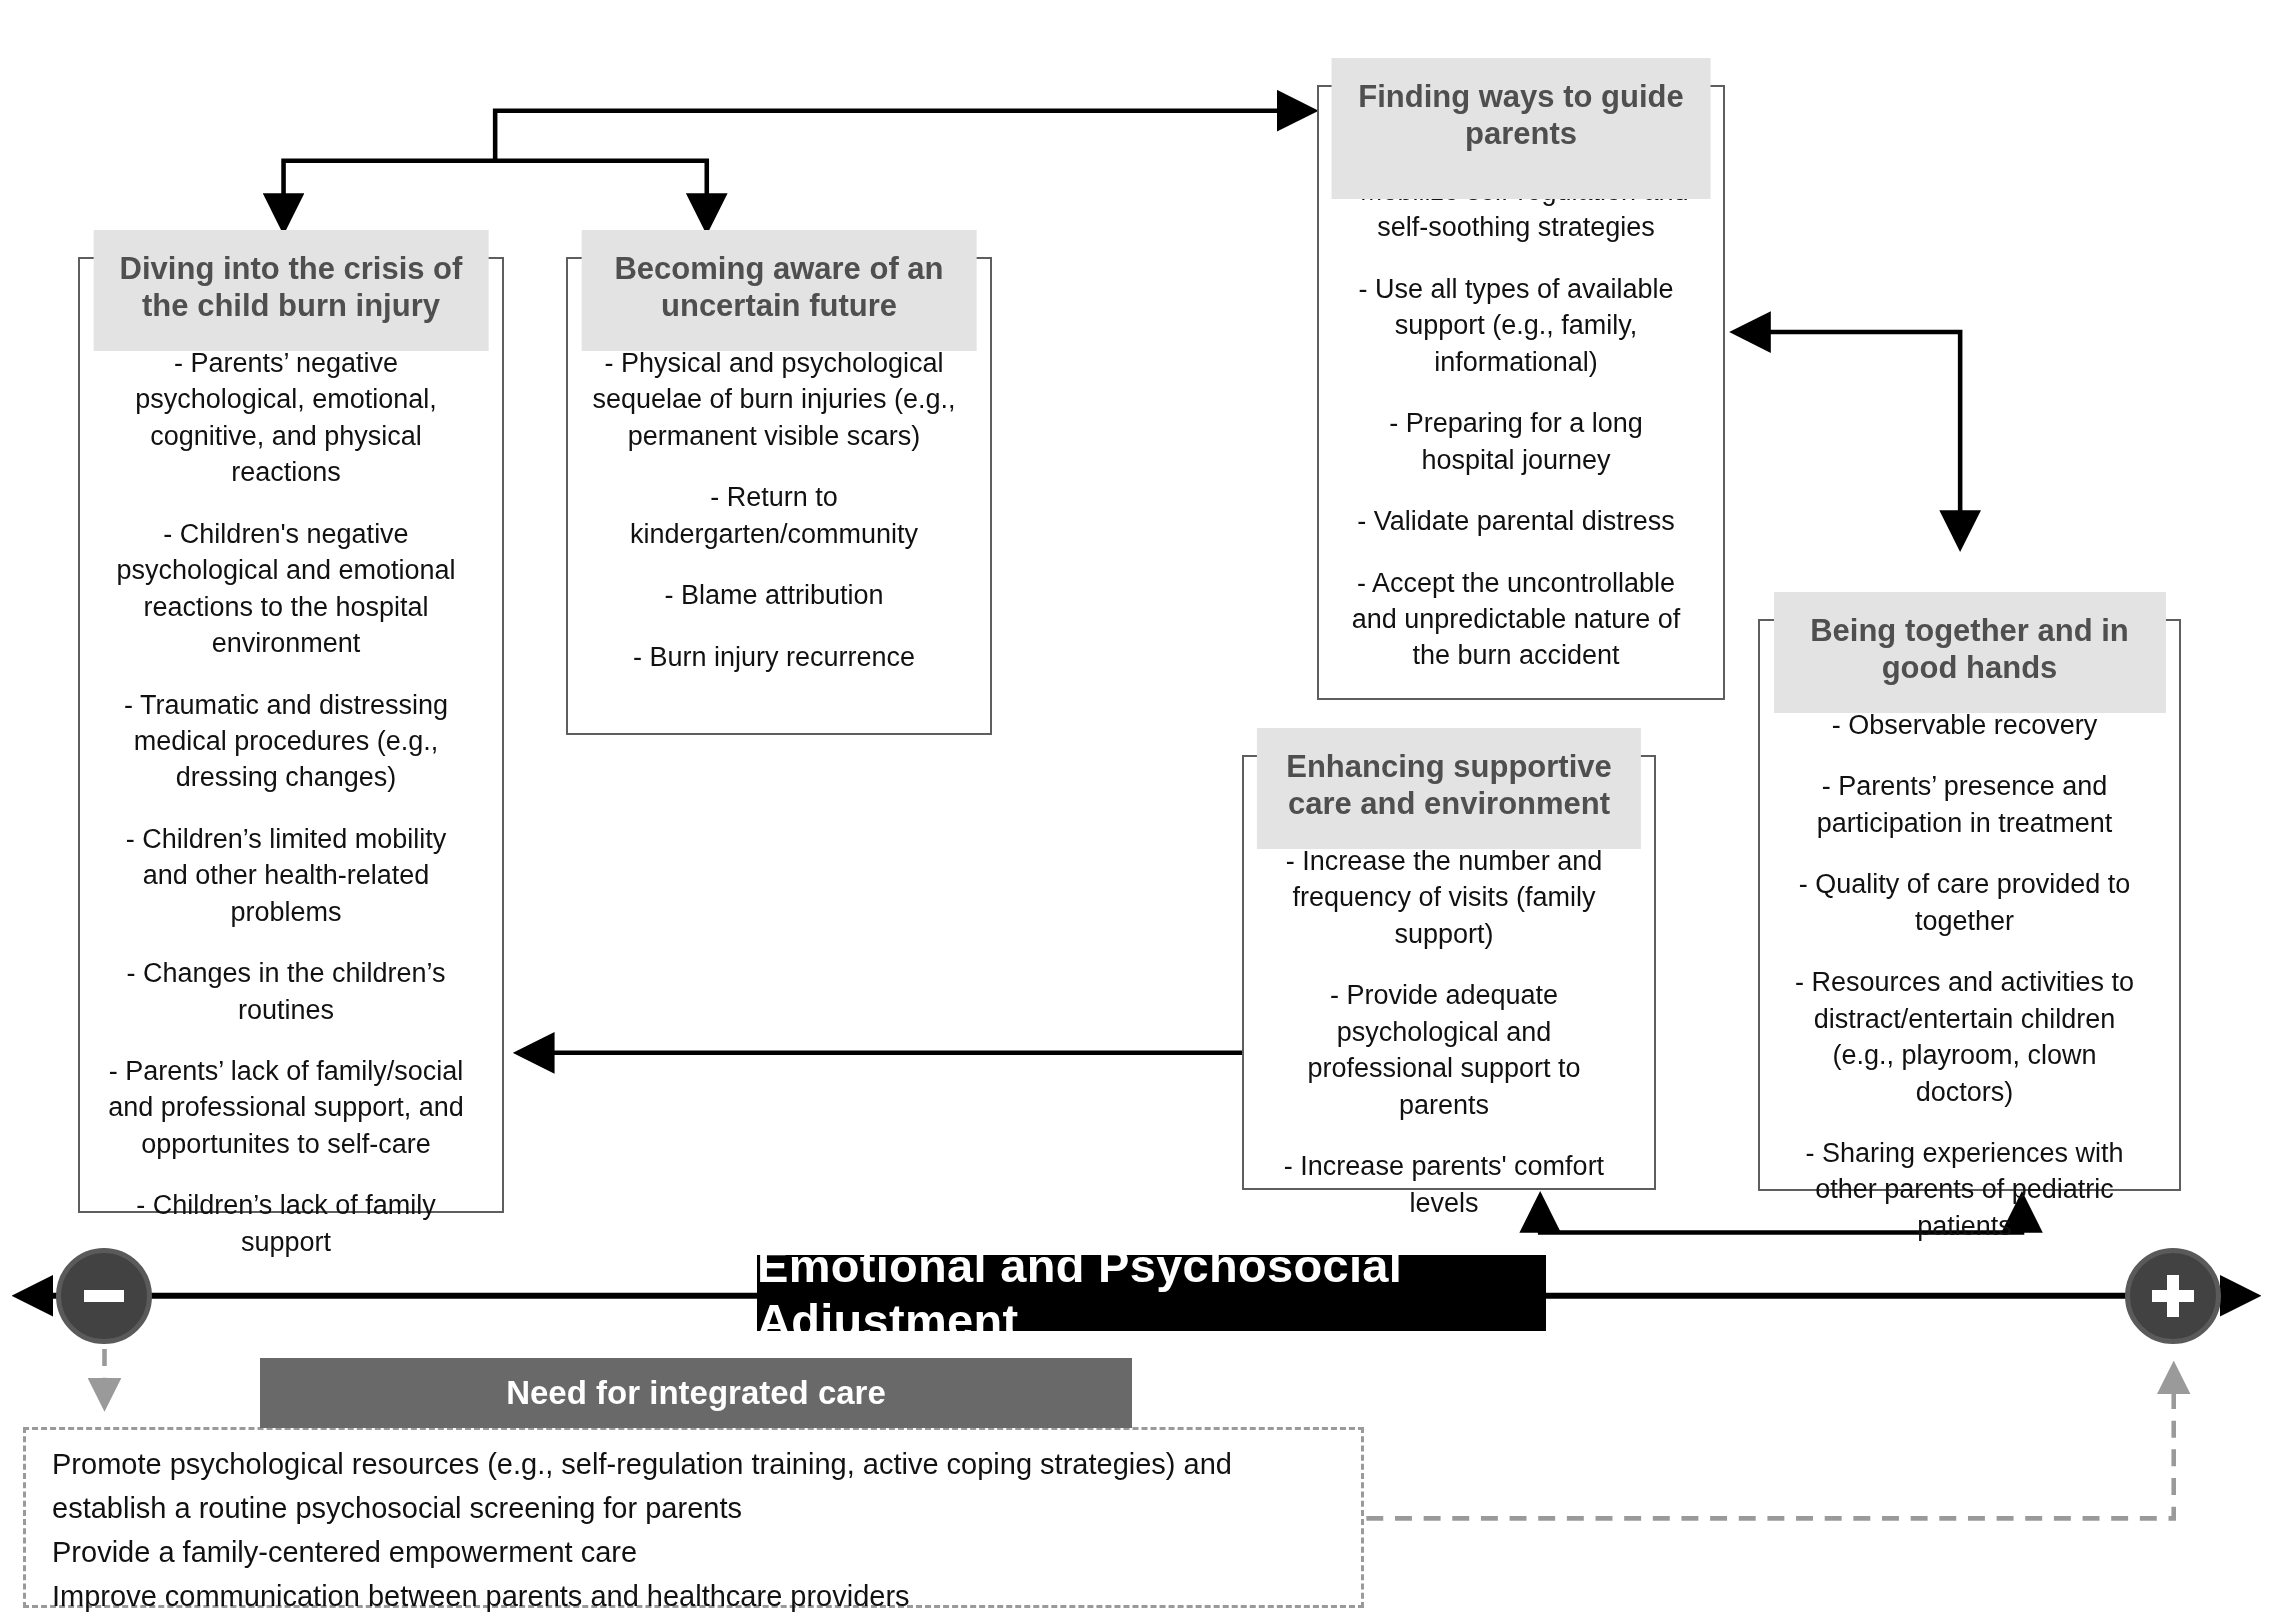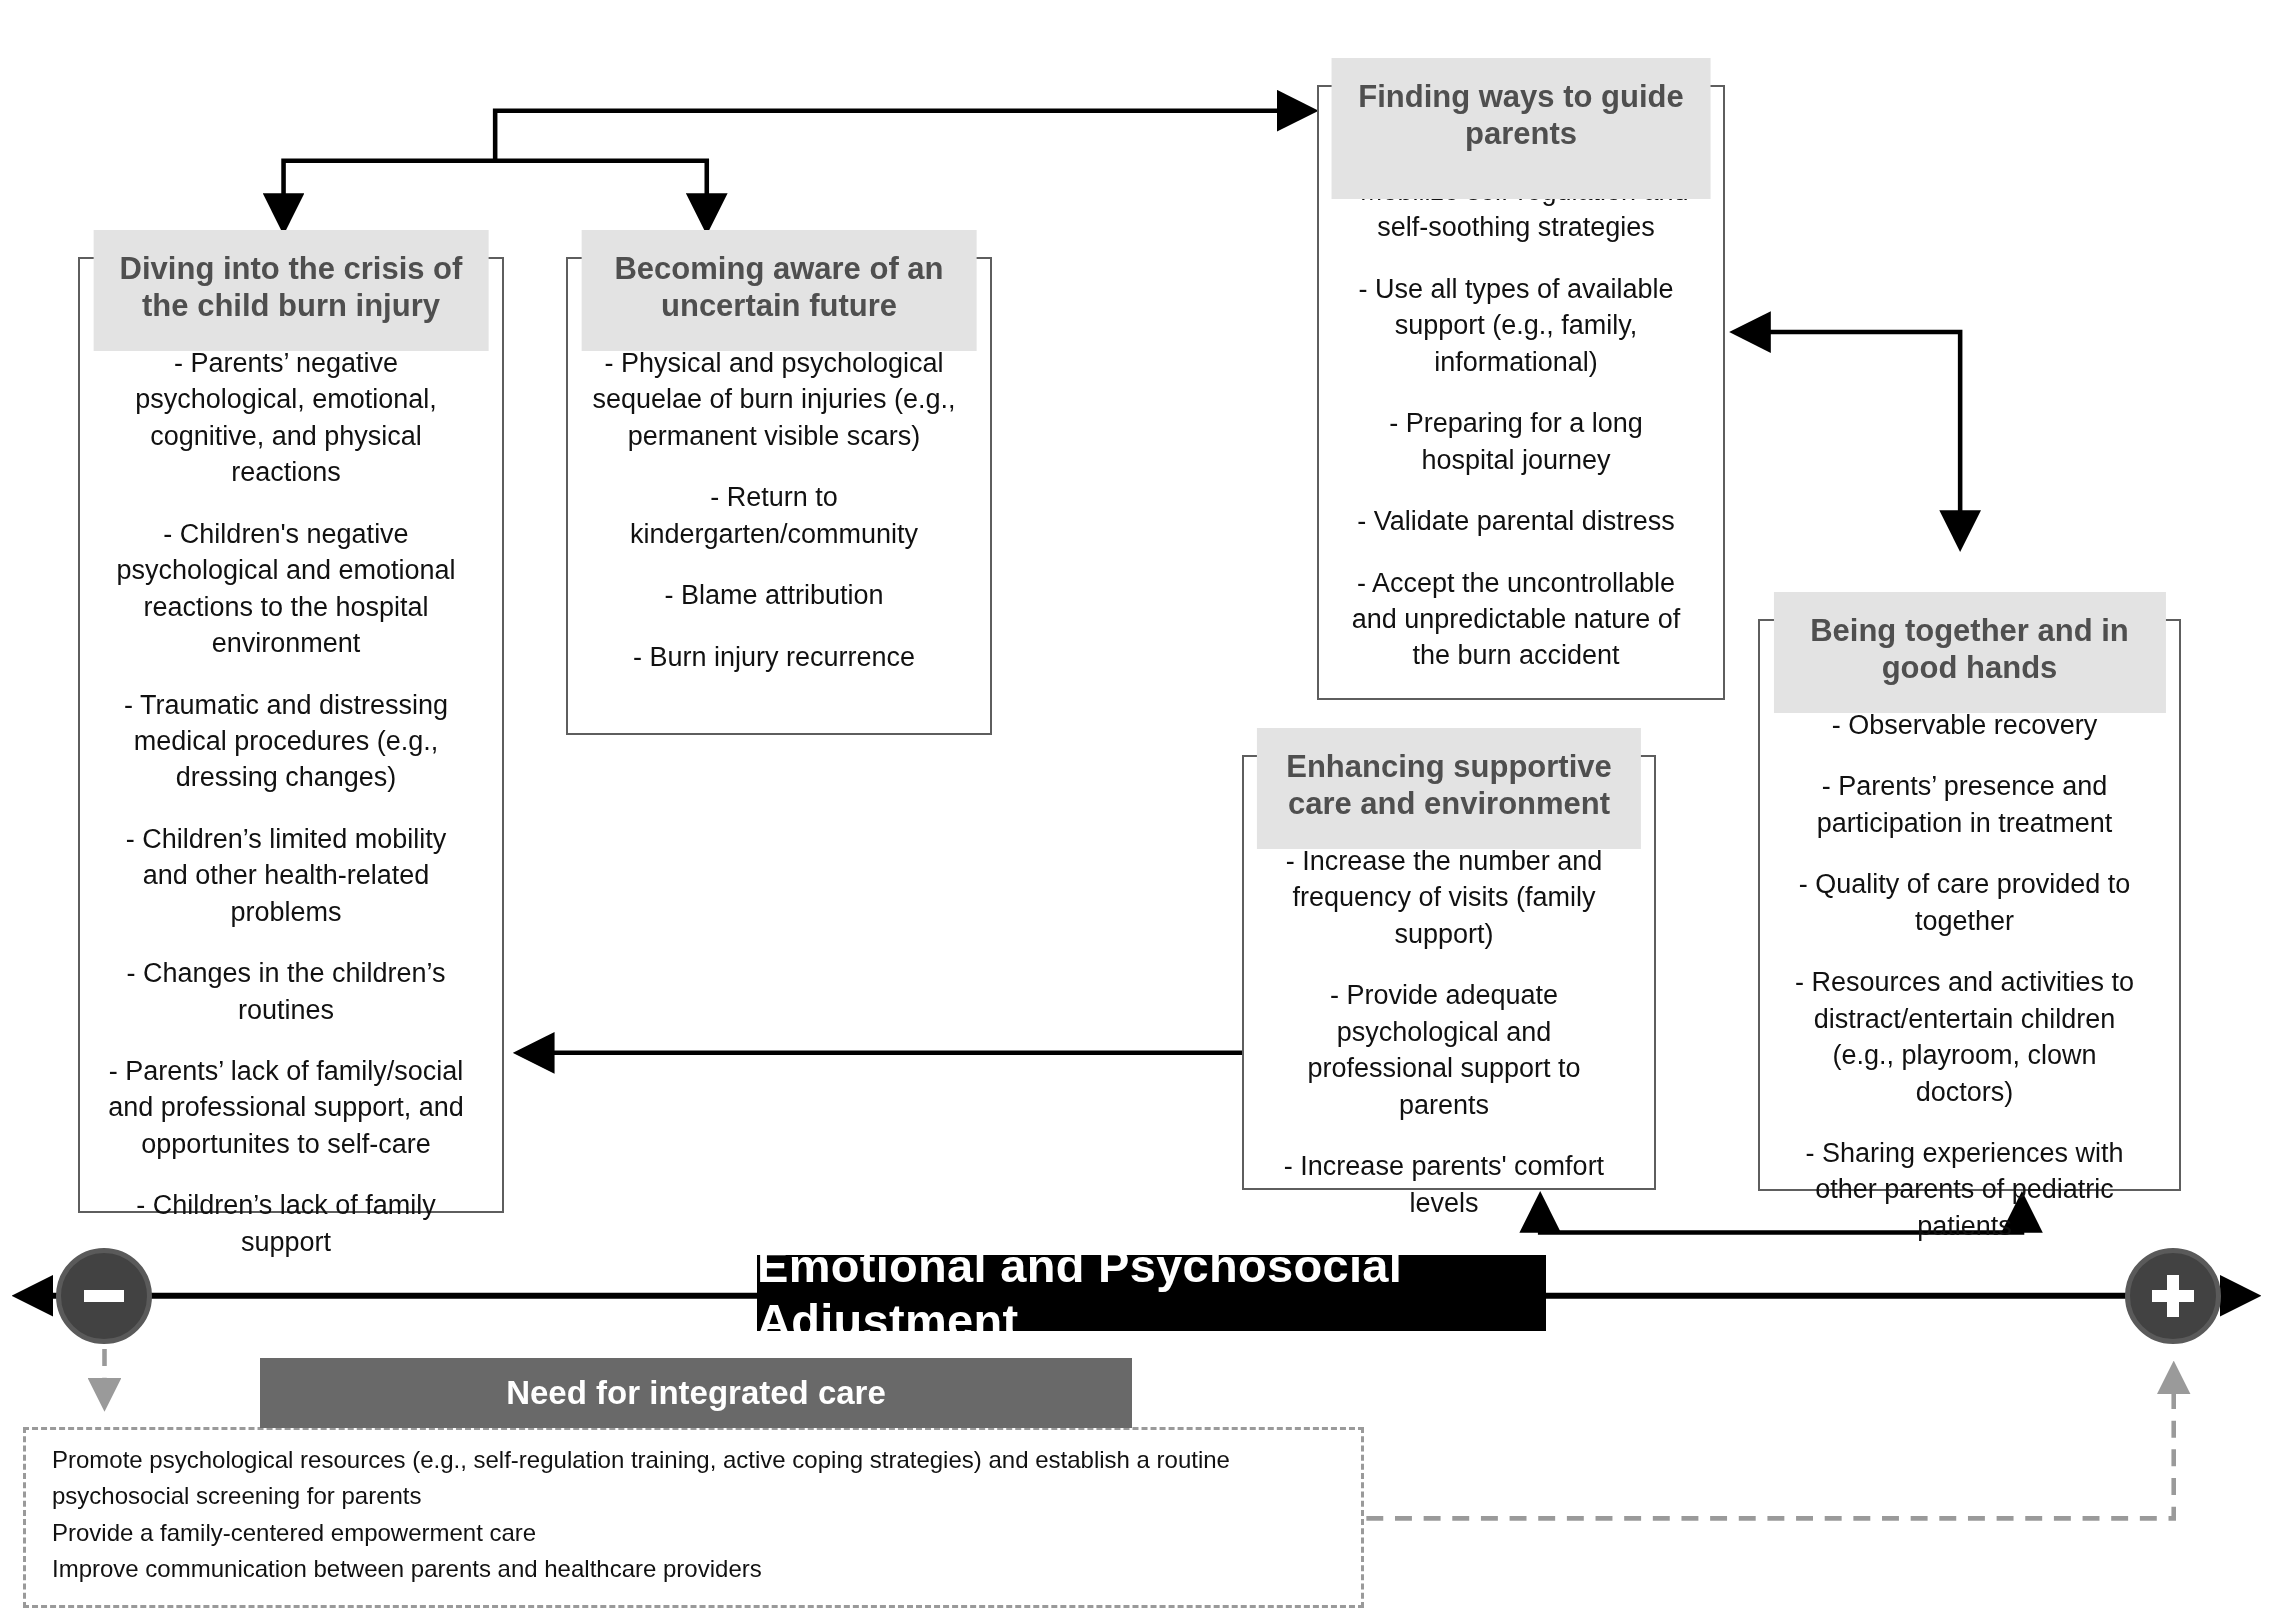--- a/index.html
+++ b/index.html
@@ -32,21 +32,21 @@
   .plus-wrap{position:relative;width:42px;height:42px;}
   .plus-wrap .ph{position:absolute;left:0;top:15px;width:42px;height:12.4px;background:#fff;}
   .plus-wrap .pv{position:absolute;left:15px;top:0;width:12.4px;height:42px;background:#fff;}
   
   .nic-bar{position:absolute;left:260px;top:1358px;width:872px;height:70px;
     background:#696969;color:#fff;font-weight:bold;font-size:33px;display:flex;
     align-items:center;justify-content:center;z-index:3;}
   .nic-box{position:absolute;left:23px;top:1427px;width:1341px;height:181px;
     border:3.9px dashed #9a9a9a;background:#fff;box-sizing:border-box;z-index:2;
     padding:11.7px 19.5px 0 26px;}
-  .nic-item{font-size:24px;line-height:1.52;text-align:left;color:#111;}
+  .nic-item{font-size:29px;line-height:1.52;text-align:left;color:#111;}
 </style>
 </head>
 <body>
 
 <div class="stage">
 
   <svg class="connectors" width="2273" height="1618" viewBox="0 0 3490 2485">
     <defs>
       <marker id="mB" viewBox="0 0 10 10" refX="8" refY="5" markerWidth="64" markerHeight="64" orient="auto-start-reverse" markerUnits="userSpaceOnUse">
         <path d="M0,0 L10,5 L0,10 z" fill="#000"></path>

